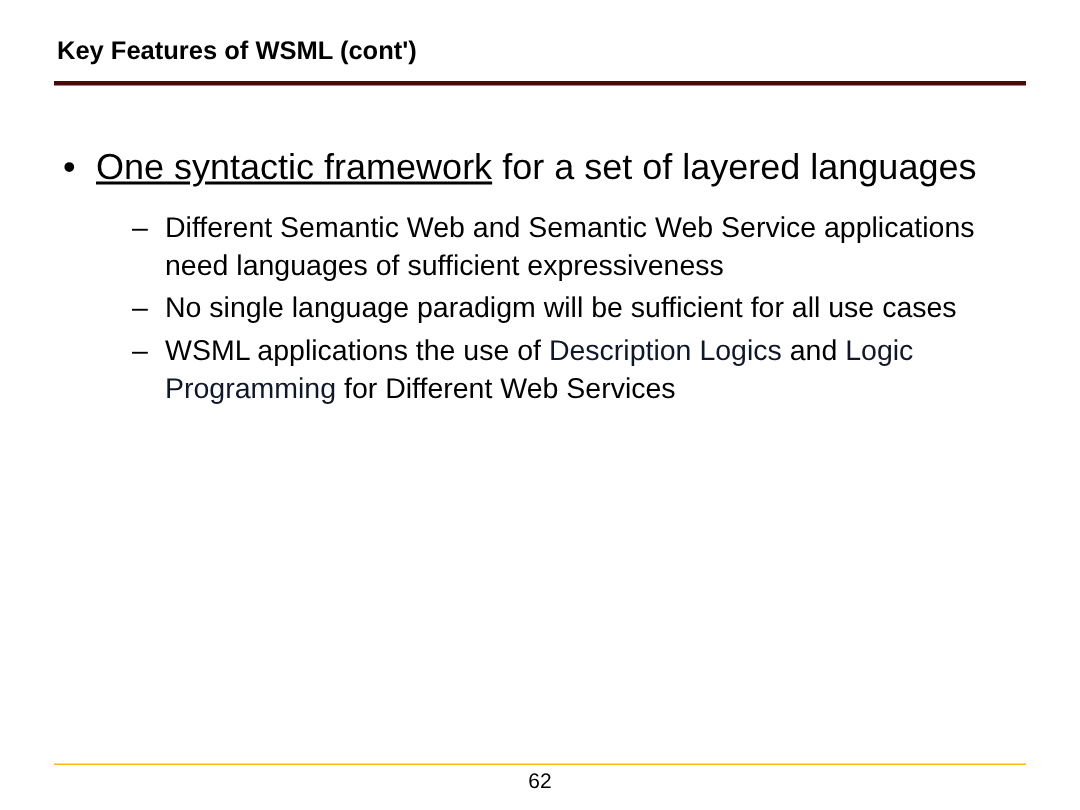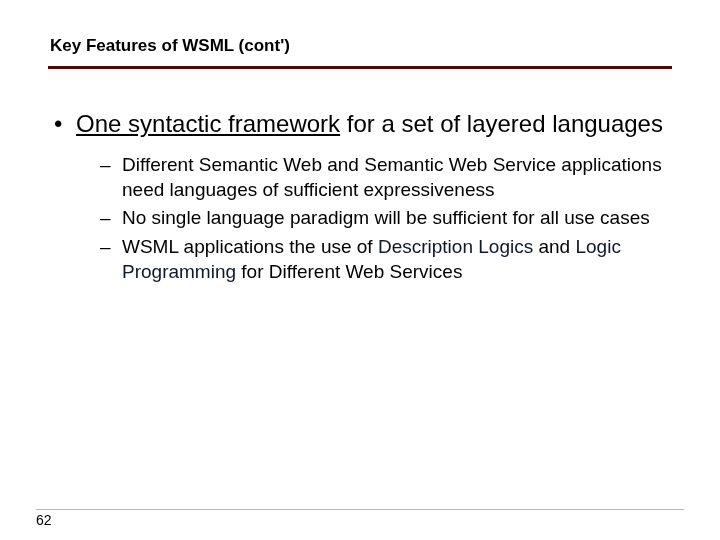--- a/index.html
+++ b/index.html
@@ -1,38 +1,38 @@
 <!DOCTYPE html>
 <html><head>
 <meta charset="utf-8">
 <style>
   * { margin: 0; padding: 0; box-sizing: border-box; }
   html, body { width: 720px; height: 540px; font-family: Arial, Helvetica, sans-serif; background: #fff; color: #000; }
-  .slide { width: 720px; height: 540px; position: relative; padding: 12px; }
+  .slide { width: 720px; height: 540px; position: relative; padding: 0; }
   .header { display: flex; align-items: center; justify-content: space-between; padding: 24px 38px 10px 38px; }
   .title { font-size: 17px; font-weight: bold; color: #000; }
   .logo-wrap { display: flex; align-items: center; gap: 6px; }
   .logo-badge { width: 28px; height: 28px; background: #79242F; border-radius: 4px; display: flex; align-items: center; justify-content: center; }
   .logo-badge svg { width: 18px; height: 18px; fill: #fff; }
   .logo-text-sti { font-size: 14px; font-weight: bold; color: #555; letter-spacing: 0.5px; }
   .logo-text-innsbruck { font-size: 10px; color: #888; letter-spacing: 2px; margin-left: 2px; align-self: center; }
   .hr-top { height: 3px; background: #4a0a0a; margin: 0 36px; }
   .content { padding: 40px 36px 0 36px; }
   .bullet-l1 { display: flex; font-size: 24px; line-height: 1.25; margin-bottom: 14px; }
   .bullet-l1 .dot { width: 28px; flex-shrink: 0; text-align: left; padding-left: 6px;}
   .bullet-l1 .txt { flex: 1; }
   .underline { text-decoration: underline; }
   .sub-list { padding-left: 52px; }
   .bullet-l2 { display: flex; font-size: 19px; line-height: 1.3; margin-bottom: 4px; }
   .bullet-l2 .dash { width: 22px; flex-shrink: 0; }
   .bullet-l2 .txt { flex: 1; }
   .highlight { color: #0f172a; }
   .footer { position: absolute; bottom: 12px; left: 36px; right: 36px; }
   .hr-bottom { height: 1px; background: #FDB813; margin-bottom: 2px; }
-  .page-num { text-align: left; font-size: 14px; color: #000; }
+  .page-num { text-align: center; font-size: 14px; color: #000; }
 </style>
 </head>
 <body>
 
 <div class="slide">
 
   <div class="header">
     <div class="title">Key Features of WSML (cont')</div>
   </div>
 

